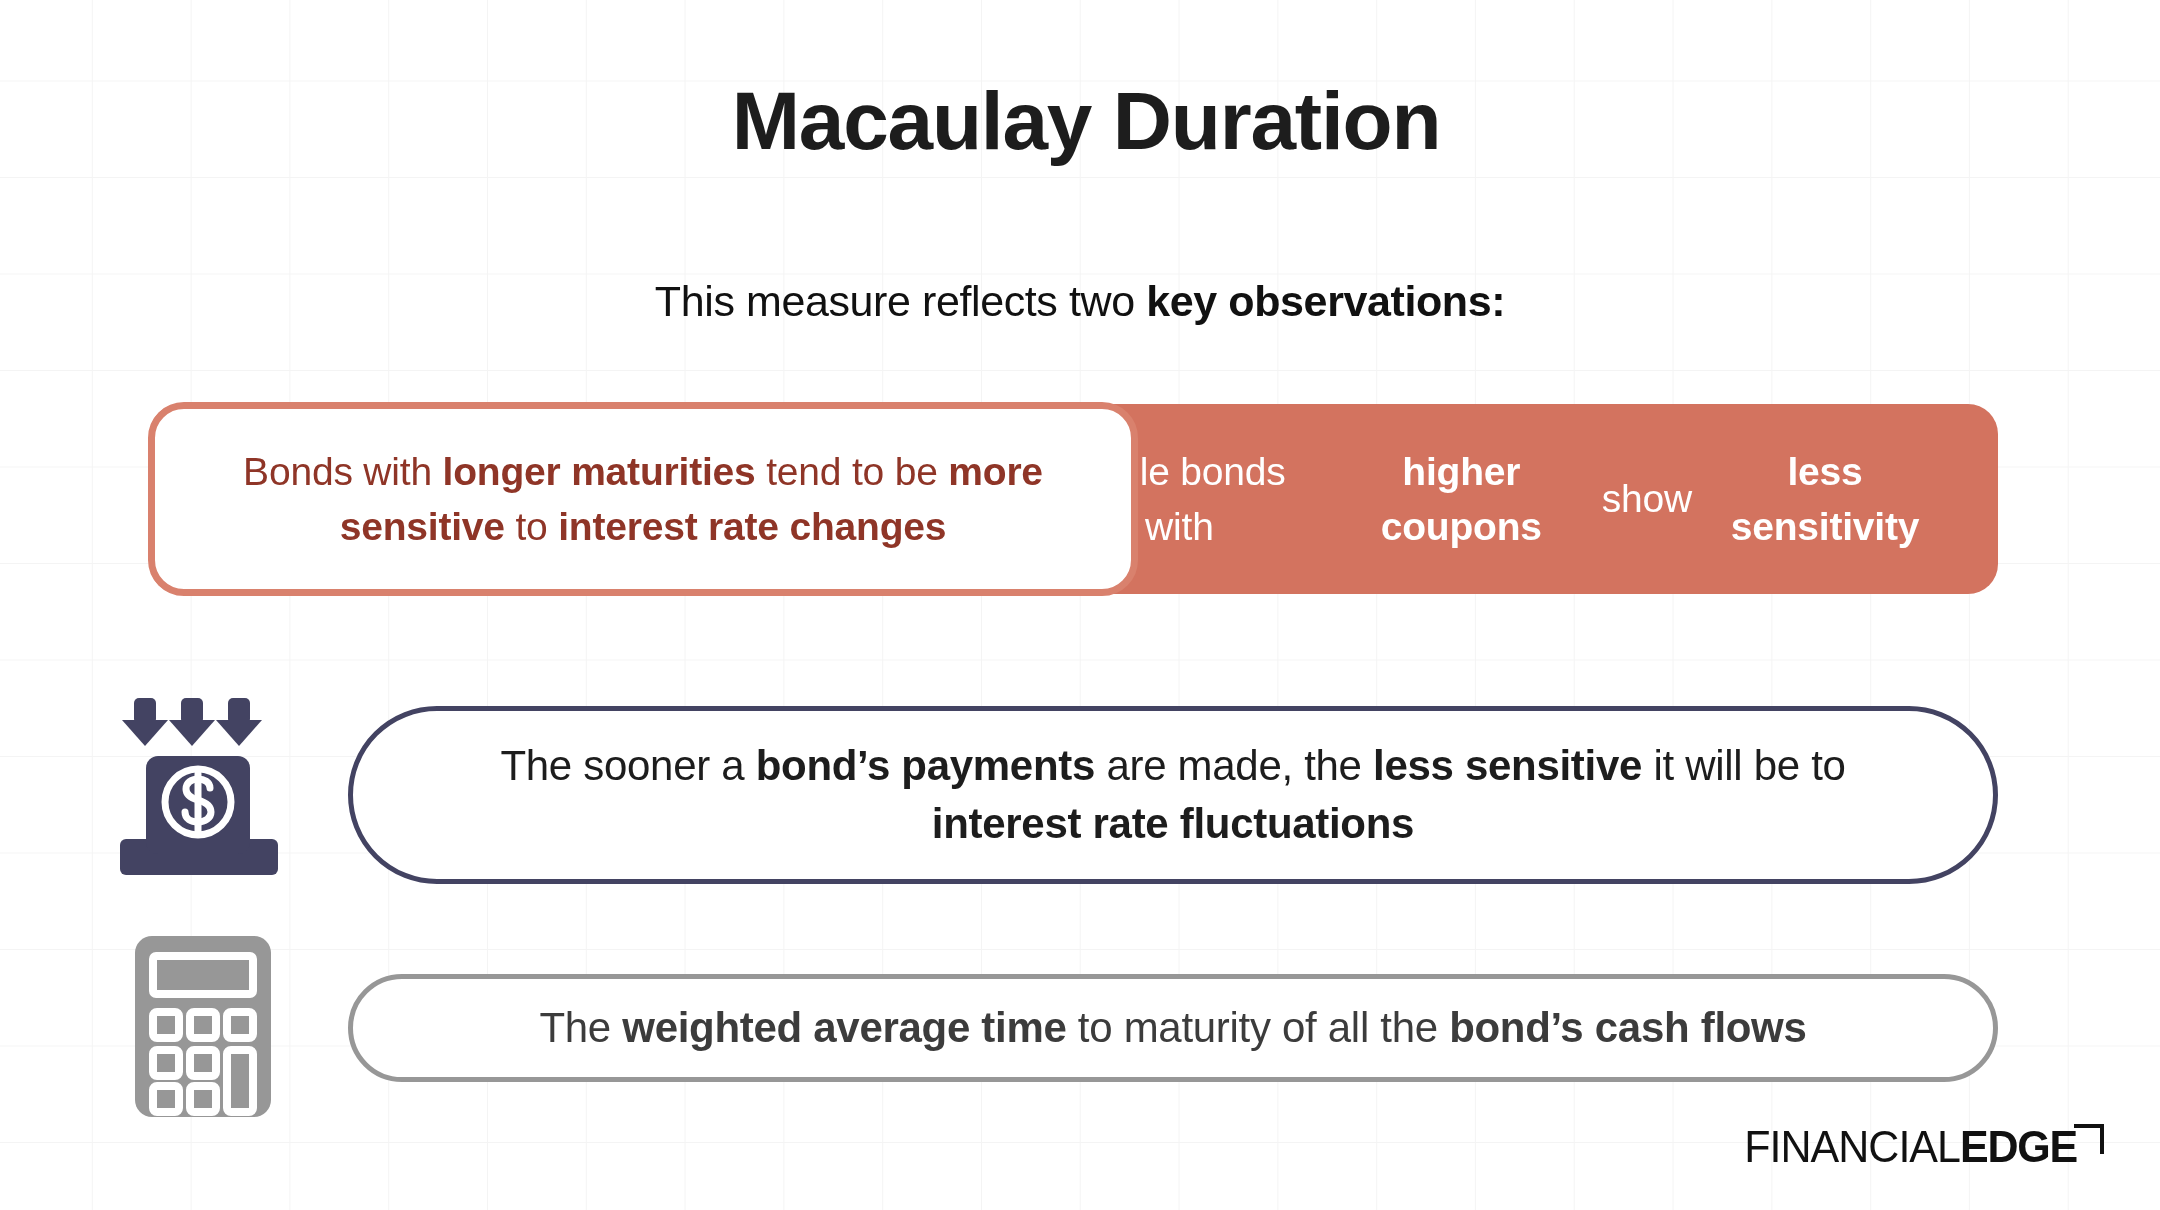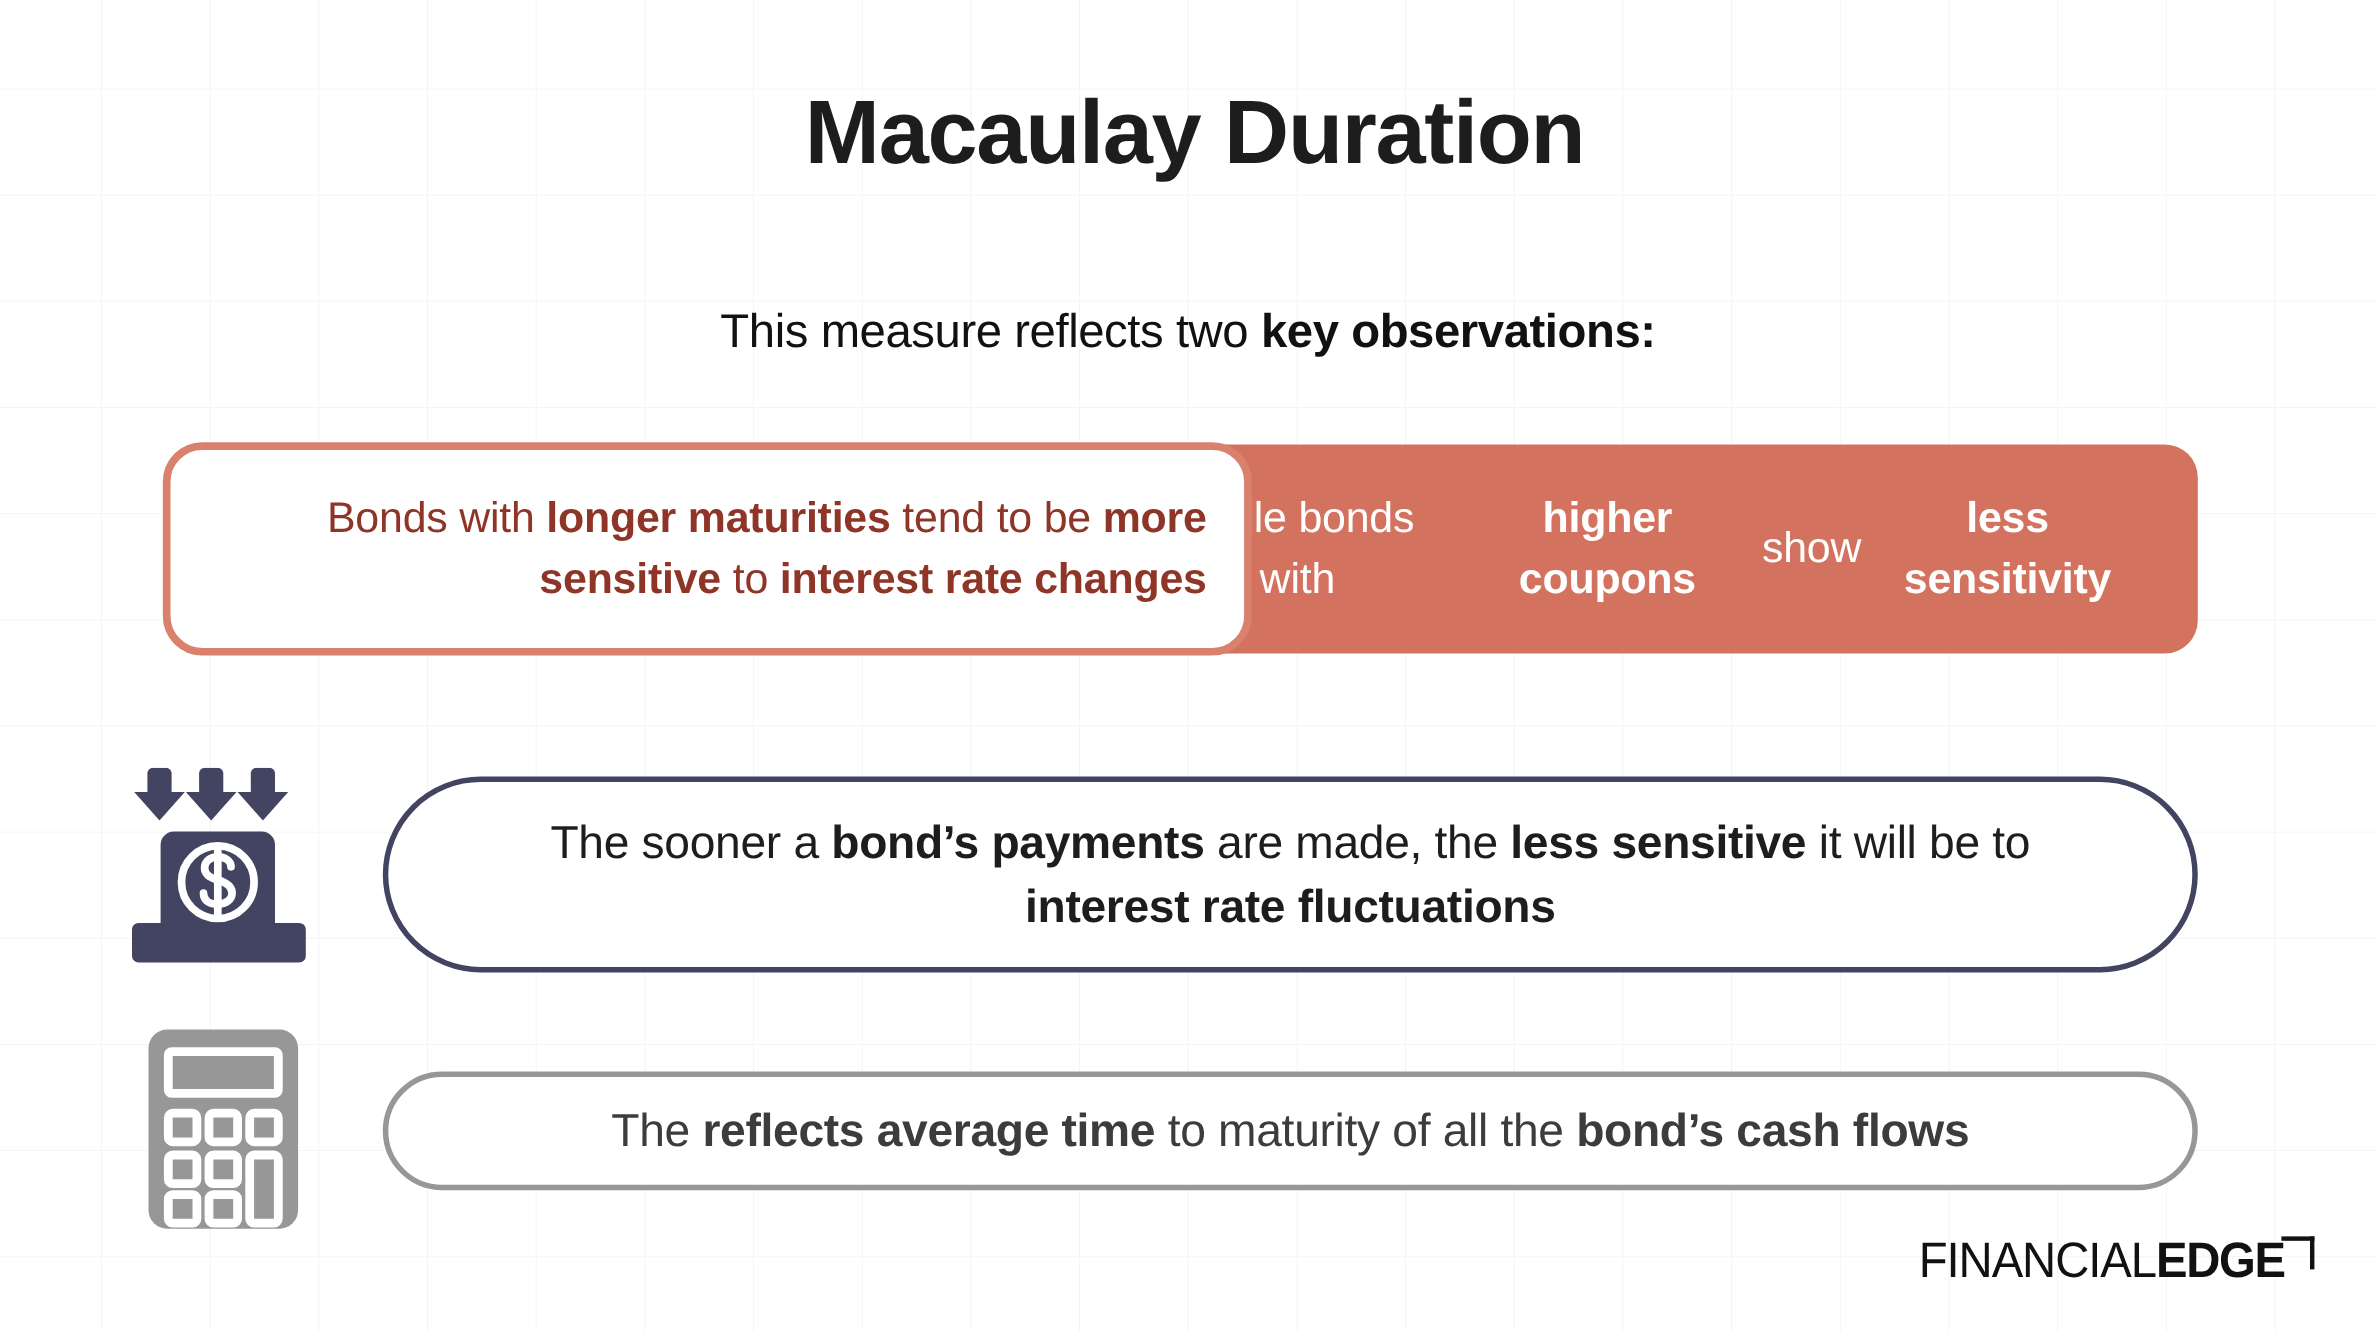--- a/index.html
+++ b/index.html
@@ -77,21 +77,21 @@
   .pill-right .txt b { font-weight:bold; }
 
   .pill-left {
     position:absolute;
     top:-2px; left:-2px;
     width:990px; height:194px;
     background:#ffffff;
     border:7px solid #d9816d;
     border-radius:36px;
     display:flex; align-items:center; justify-content:center;
-    text-align:right;
+    text-align:center;
     font-size:39px;
     color:#8f3527;
     line-height:1.42;
     letter-spacing:-0.2px;
     padding:0 34px;
   }
   .pill-left b { font-weight:bold; }
 
   
   .row-navy {
@@ -258,21 +258,21 @@
           <rect x="20" y="116" width="26" height="26" rx="4"></rect>
           <rect x="57" y="116" width="26" height="26" rx="4"></rect>
           <rect x="20" y="152" width="26" height="26" rx="4"></rect>
           <rect x="57" y="152" width="26" height="26" rx="4"></rect>
           <rect x="94" y="116" width="26" height="62" rx="4"></rect>
         </g>
       </svg>
     </div>
 
     <div class="pill-grey">
-        <span><span>The </span><b>reflects average time</b><span> to maturity of all the </span><b>bond’s cash flows</b></span>
+        <span><span>The </span><b>weighted average time</b><span> to maturity of all the </span><b>bond’s cash flows</b></span>
       </div>
   </div>
 
   <div class="logo">
     <span class="lw-thin">FINANCIAL</span>
     <span class="lw-bold">EDGE</span>
     <span class="corner"></span>
   </div>
 
 </div>

